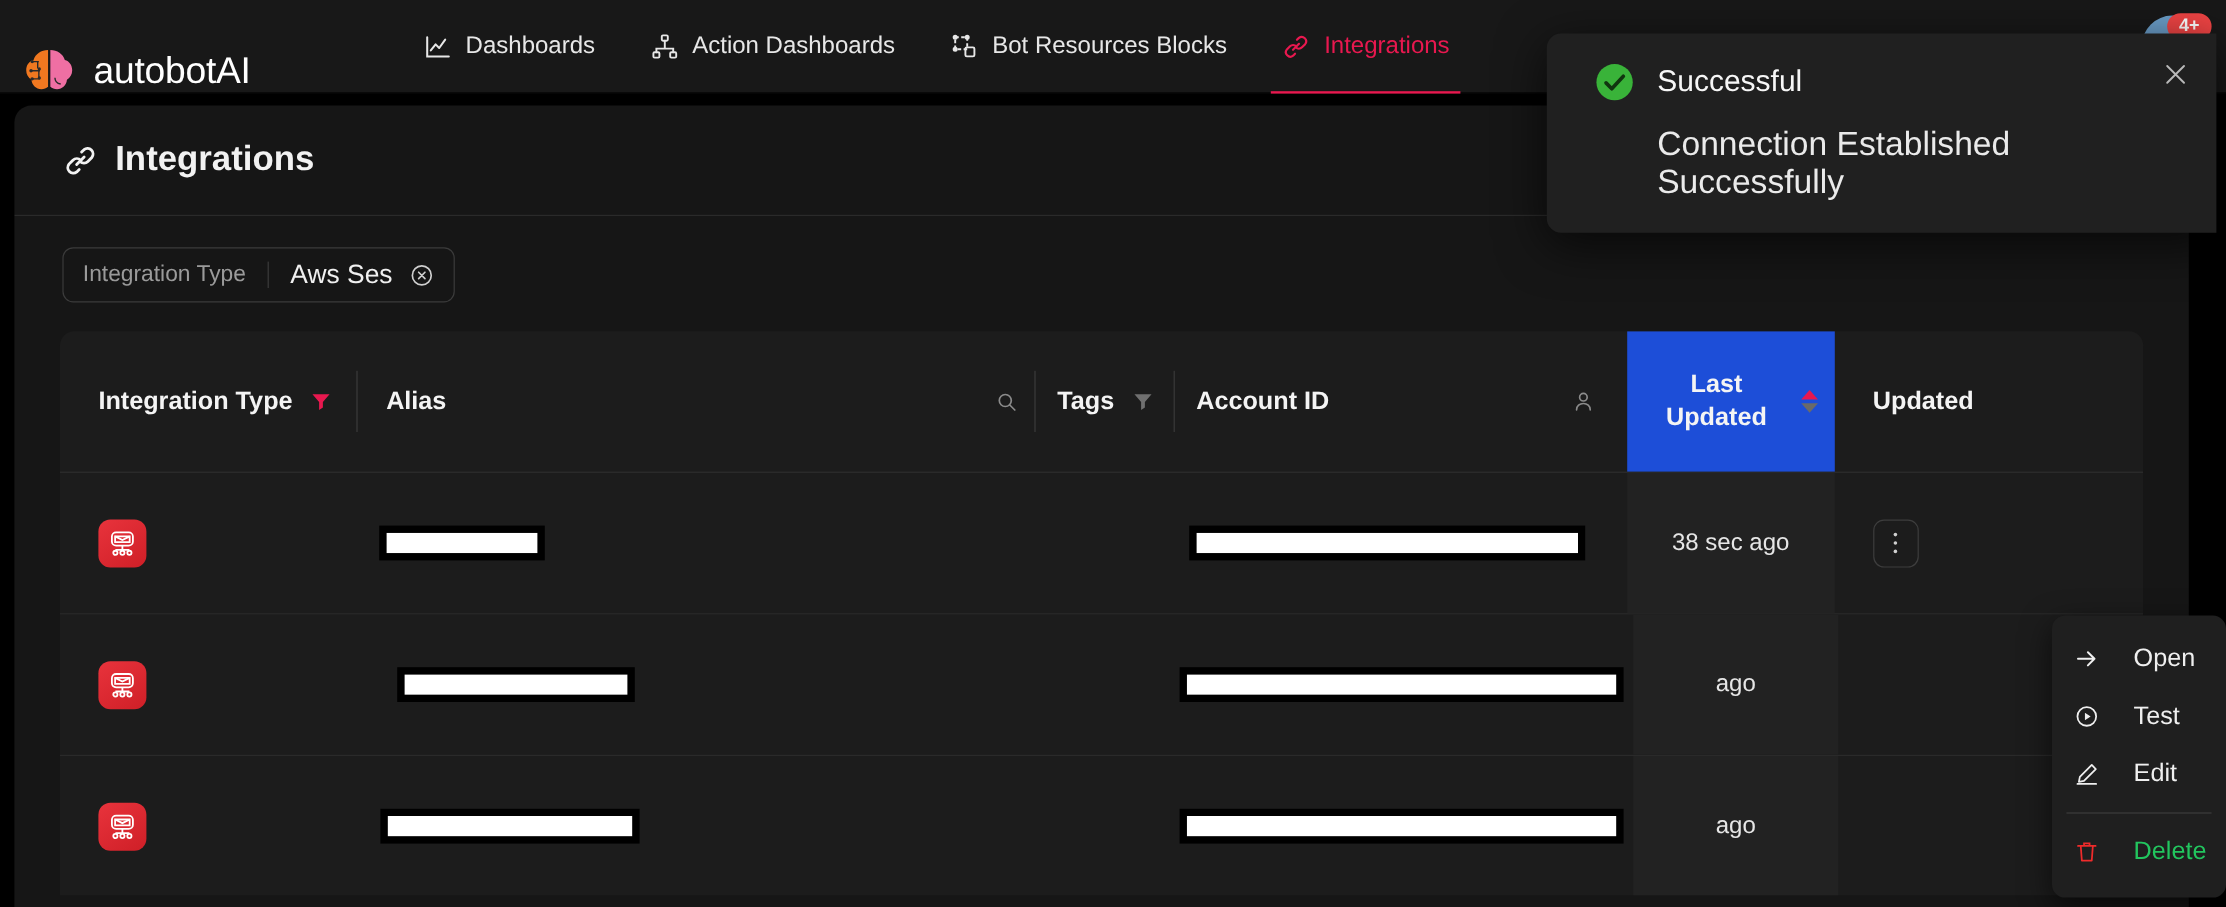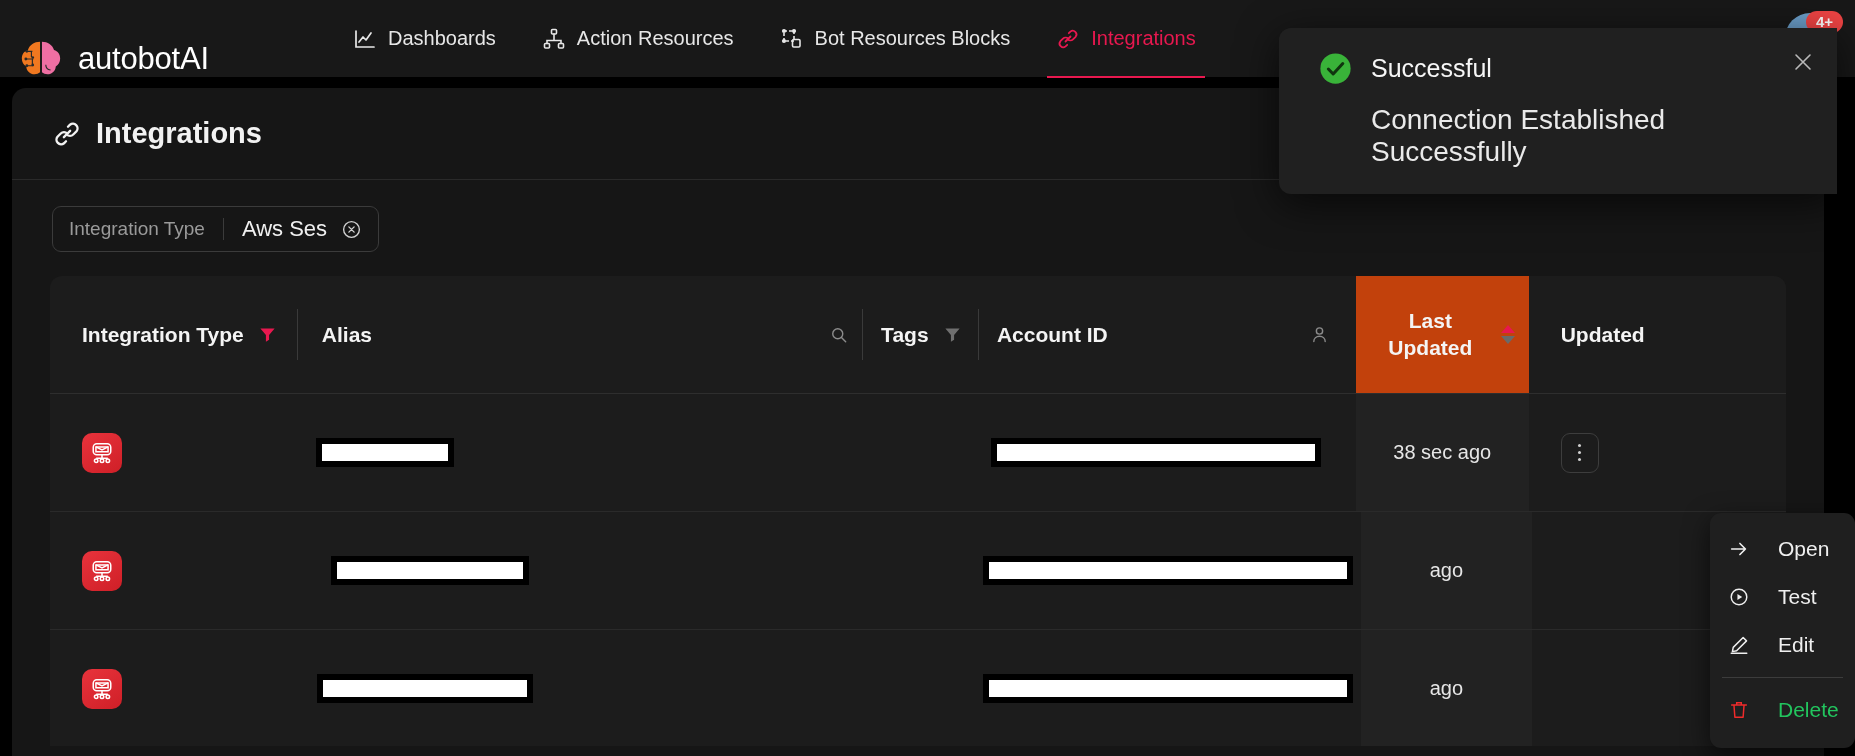--- a/index.html
+++ b/index.html
@@ -211,21 +211,21 @@
   .th-filter-icon { width: 19px; height: 19px; margin-left: 14px; display:block; cursor:pointer; }
   .th-search-icon { width: 20px; height: 20px; display:block; cursor:pointer; opacity: .75; }
   .th-person-icon { width: 21px; height: 21px; display:block; opacity: .75; }
 
   .th-integration { width: 258px; padding-left: 32px; }
   .th-alias       { width: 592px; padding-left: 24px; justify-content: space-between; gap: 28px; }
   .th-tags        { width: 120px; padding-left: 18px; align-items: center; }
   .th-account     { width: 394px; padding-left: 18px; justify-content: space-between; padding-right: 26px;}
   .th-updated     {
      width: 180px;
-     background: #c2410c;
+     background: #1d4ed8;
      justify-content: center;
      text-align: center;
      gap: 10px;
   }
   .th-updated .lbl { line-height: 1.25; }
   .th-actions     { width: 268px; padding-left: 32px; }
 
   .sort-arrows { display: flex; flex-direction: column; gap: 3px; }
   .sort-arrows .up, .sort-arrows .down {
     width: 0; height: 0;
@@ -301,21 +301,21 @@
     color: #efefef;
     cursor: pointer;
   }
   .dd-item svg { width: 22px; height: 22px; flex: none; display:block; }
   .dd-sep { height: 1px; background: #3c3c3c; margin: 8px 12px; }
   .dd-item.danger { color: #22c55e; }
 
   
   .toast {
     position: absolute;
-    top: 28px; right: 18px;
+    top: 28px; right: 8px;
     width: 558px;
     min-height: 132px;
     background: #202020;
     border-radius: 12px 0 0 12px;
     z-index: 40;
     padding: 24px 26px 26px 40px;
     box-shadow: 0 10px 40px rgba(0,0,0,.65);
   }
   .toast-head { display: flex; align-items: center; gap: 19px; }
   .toast-check { width: 33px; height: 33px; display:block; flex:none; }
@@ -370,21 +370,21 @@
       <span>Dashboards</span>
     </div>
 
     <div class="nav-item">
       <svg class="nav-ico" viewBox="0 0 24 24" fill="none" stroke="#e7e7e7" stroke-width="1.6">
         <rect x="9.5" y="2.5" width="5" height="4.5" rx="1"></rect>
         <rect x="2.5" y="16.5" width="5" height="4.5" rx="1"></rect>
         <rect x="16.5" y="16.5" width="5" height="4.5" rx="1"></rect>
         <path d="M12 7v4M5 16.5v-3h14v3M12 11v2.5" stroke-linecap="round"></path>
       </svg>
-      <span>Action Resources</span>
+      <span>Action Dashboards</span>
     </div>
 
     <div class="nav-item">
       <svg class="nav-ico" viewBox="0 0 24 24" fill="none" stroke="#e7e7e7" stroke-width="1.6">
         <path d="M4 4h10v10H4z" stroke-dasharray="3 2"></path>
         <rect x="12.5" y="12.5" width="7.5" height="7.5" rx="1.2"></rect>
         <circle cx="4" cy="4" r="1.3" fill="#e7e7e7"></circle>
           <circle cx="14" cy="4" r="1.3" fill="#e7e7e7"></circle>
         <circle cx="4" cy="14" r="1.3" fill="#e7e7e7"></circle>
       </svg>

